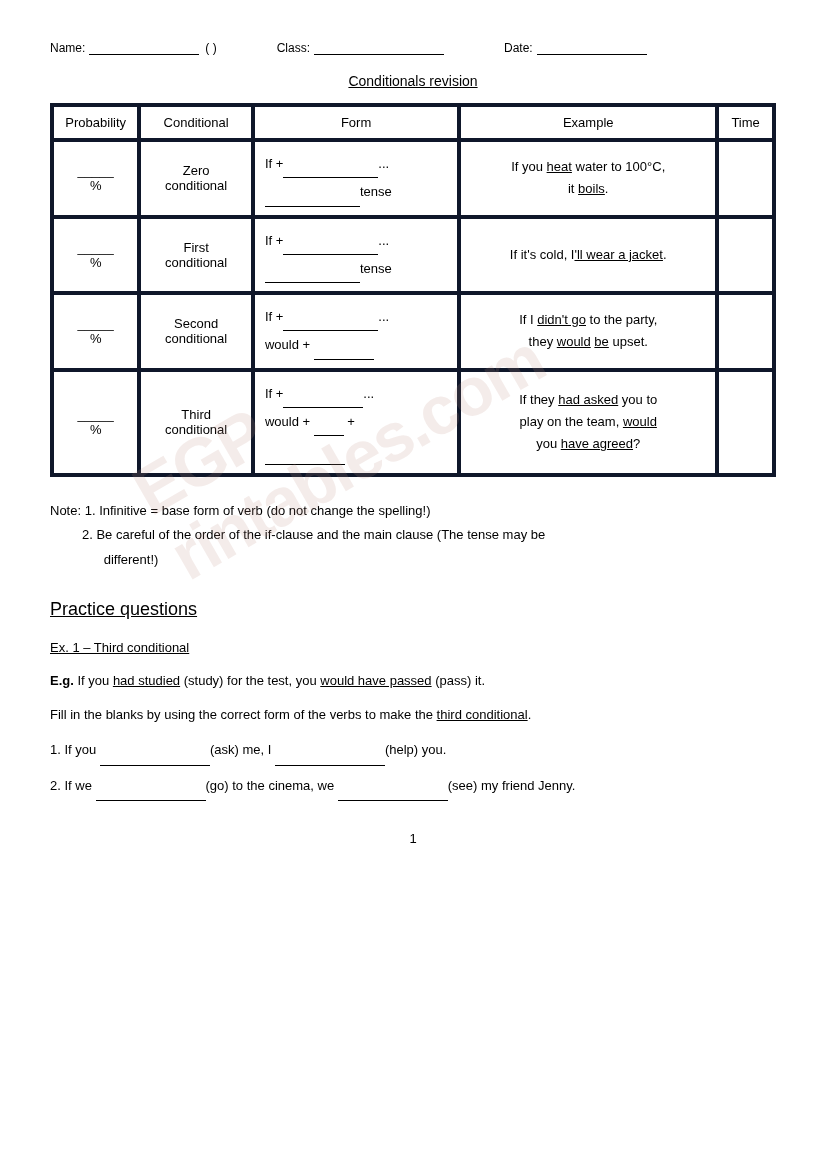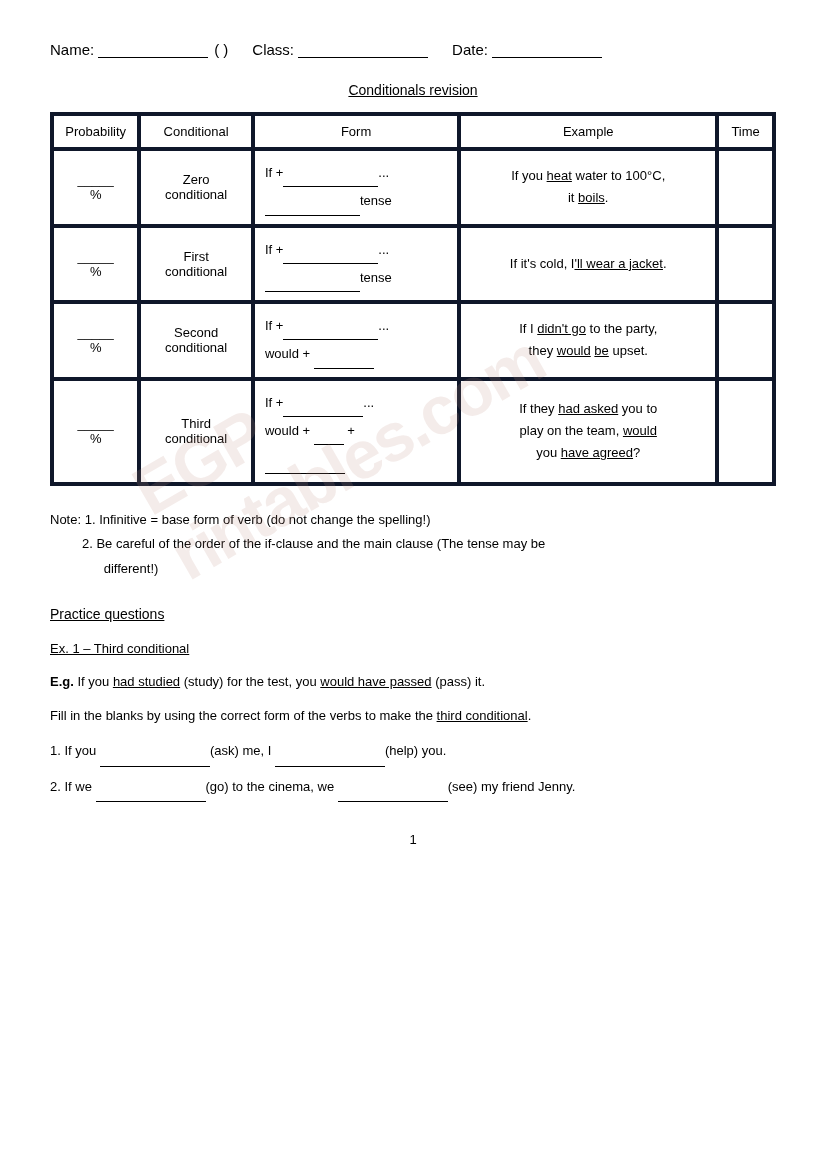--- a/index.html
+++ b/index.html
@@ -8,23 +8,23 @@
       font-size: 13px;
       background: #fff;
       color: #000;
       width: 826px;
       min-height: 1169px;
       padding: 40px 50px;
     }
 
     .header-line {
       display: flex;
-      gap: 24px;
-      margin-bottom: 24px;
-      font-size: 15px;
+      gap: 60px;
+      margin-bottom: 18px;
+      font-size: 12px;
     }
     .header-field {
       display: flex;
       align-items: center;
       gap: 4px;
       white-space: nowrap;
     }
     .header-field .underline {
       border-bottom: 1px solid #000;
       display: inline-block;
@@ -100,21 +100,21 @@
       line-height: 1.9;
       font-size: 13px;
     }
     .note-line { margin-left: 0; }
     .note-line-indent { margin-left: 32px; }
 
     .section-title {
       text-decoration: underline;
       font-weight: normal;
       margin: 10px 0 8px 0;
-      font-size: 14px;
+      font-size: 18px;
     }
 
     .practice-section { font-size: 13px; line-height: 2.0; }
     .ex-title {
       text-decoration: underline;
       font-weight: normal;
       margin: 8px 0 6px 0;
     }
     .fill-line {
       margin-bottom: 6px;

